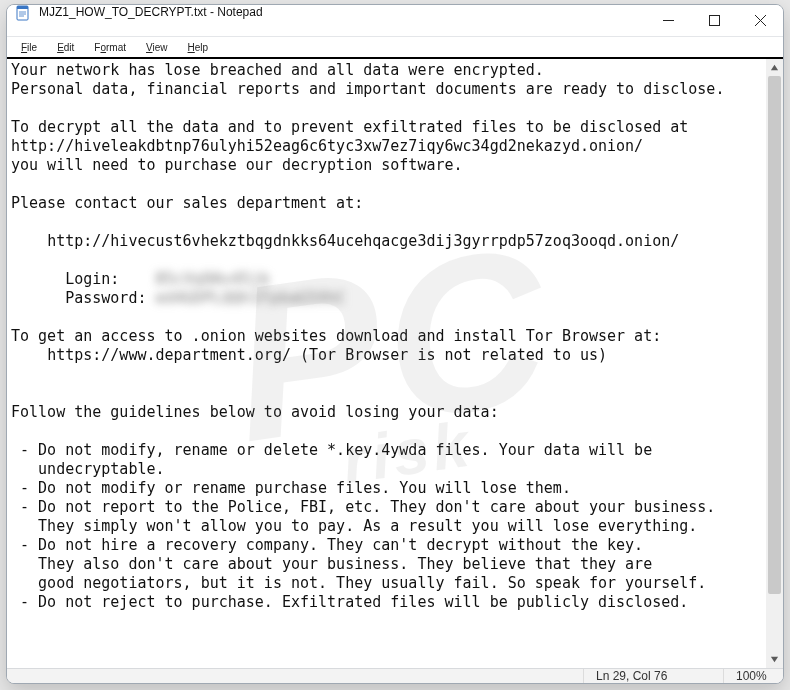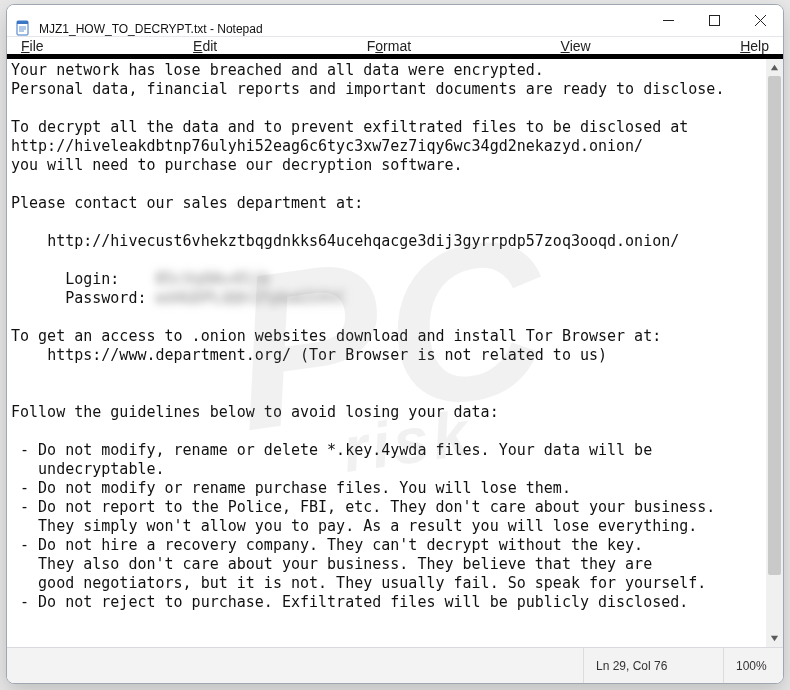--- a/index.html
+++ b/index.html
@@ -16,21 +16,21 @@
       box-shadow: 0 8px 22px rgba(0,0,0,0.18);
       display: flex;
       flex-direction: column;
       overflow: hidden;
     }
 
     
     .titlebar {
       height: 32px;
       display: flex;
-      align-items: flex-end;
+      align-items: flex-start;
       background: #fff;
       border-bottom: 1px solid #e4e6e9;
       padding-left: 8px;
     }
     .titlebar .app-icon { width: 16px; height: 16px; margin-right: 8px; }
     .titlebar .title { font-size: 12px; color: #111; flex: 0 0 auto; }
     .titlebar .spacer { flex: 1; }
     .win-btns { display: flex; height: 100%; }
     .win-btn {
       width: 46px; height: 100%;
@@ -38,23 +38,22 @@
       color: #1a1a1a;
     }
     .win-btn svg { width: 11px; height: 11px; stroke: #222; stroke-width: 1; fill: none; }
 
     
     .menubar {
       height: 22px;
       display: flex;
       align-items: center;
       padding: 0 4px;
-      font-size: 14px;
-      border-bottom: 5px solid #000000;
-      justify-content: space-between;
+      font-size: 10px;
+      border-bottom: 2px solid #000000;
     }
     .menu-item {
       padding: 2px 10px;
       color: #222;
       cursor: default;
     }
     .menu-item .ul { text-decoration: underline; }
 
     
     .content-wrap {
@@ -100,21 +99,21 @@
       text-align: center;
       pointer-events: none;
       line-height: 0.9;
       z-index: 5;
     }
     .watermark .wm-line1 { font-size: 220px; letter-spacing: 6px; font-style: italic; }
     .watermark .wm-line2 { font-size: 64px; letter-spacing: 4px; margin-top: -18px; font-style: italic; }
 
     
     .statusbar {
-      height: 36px;
+      height: 15px;
       border-top: 1px solid #d8dadd;
       background: #f3f3f3;
       display: flex;
       align-items: stretch;
       font-size: 12px;
       color: #333;
     }
     .statusbar .cell {
       border-left: 1px solid #dcdcdc;
       display: flex; align-items: center;

